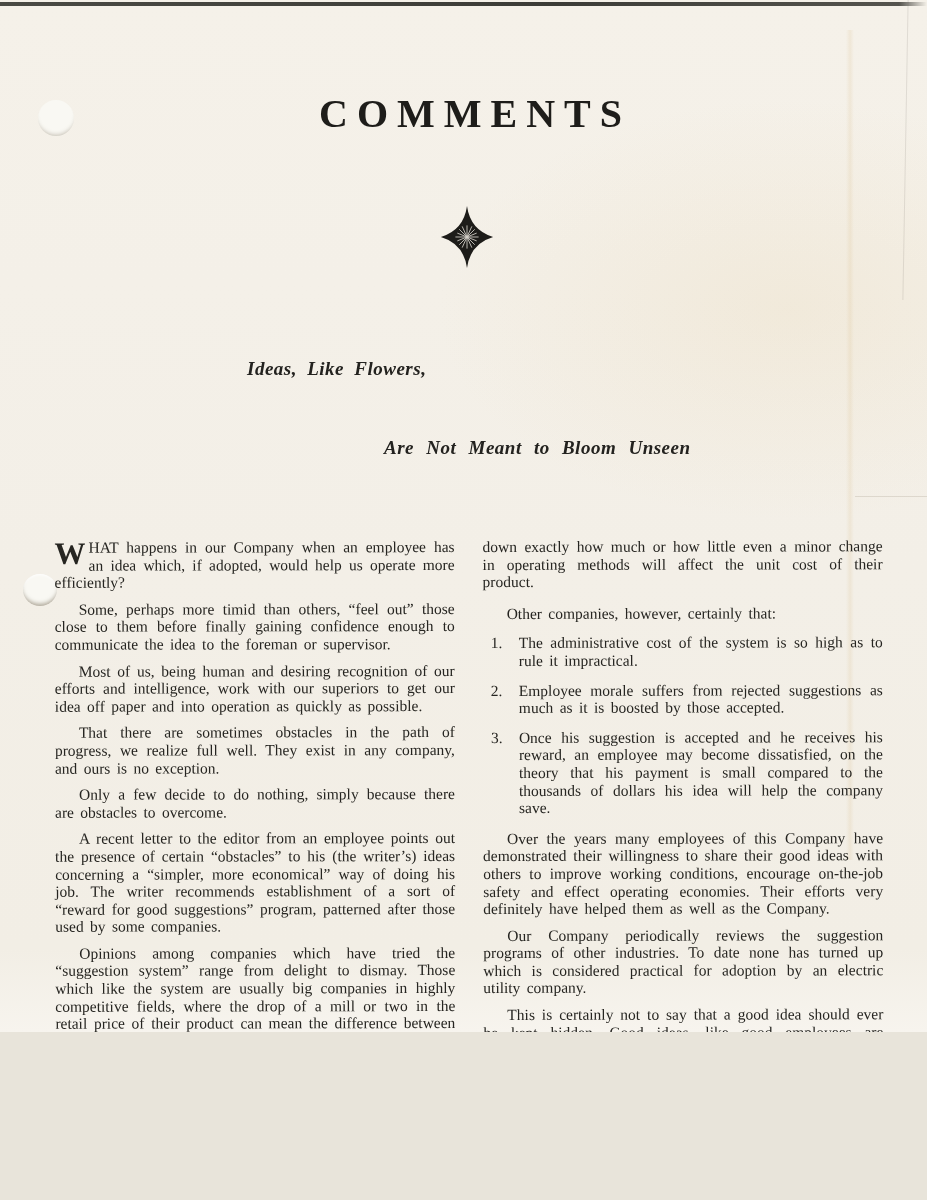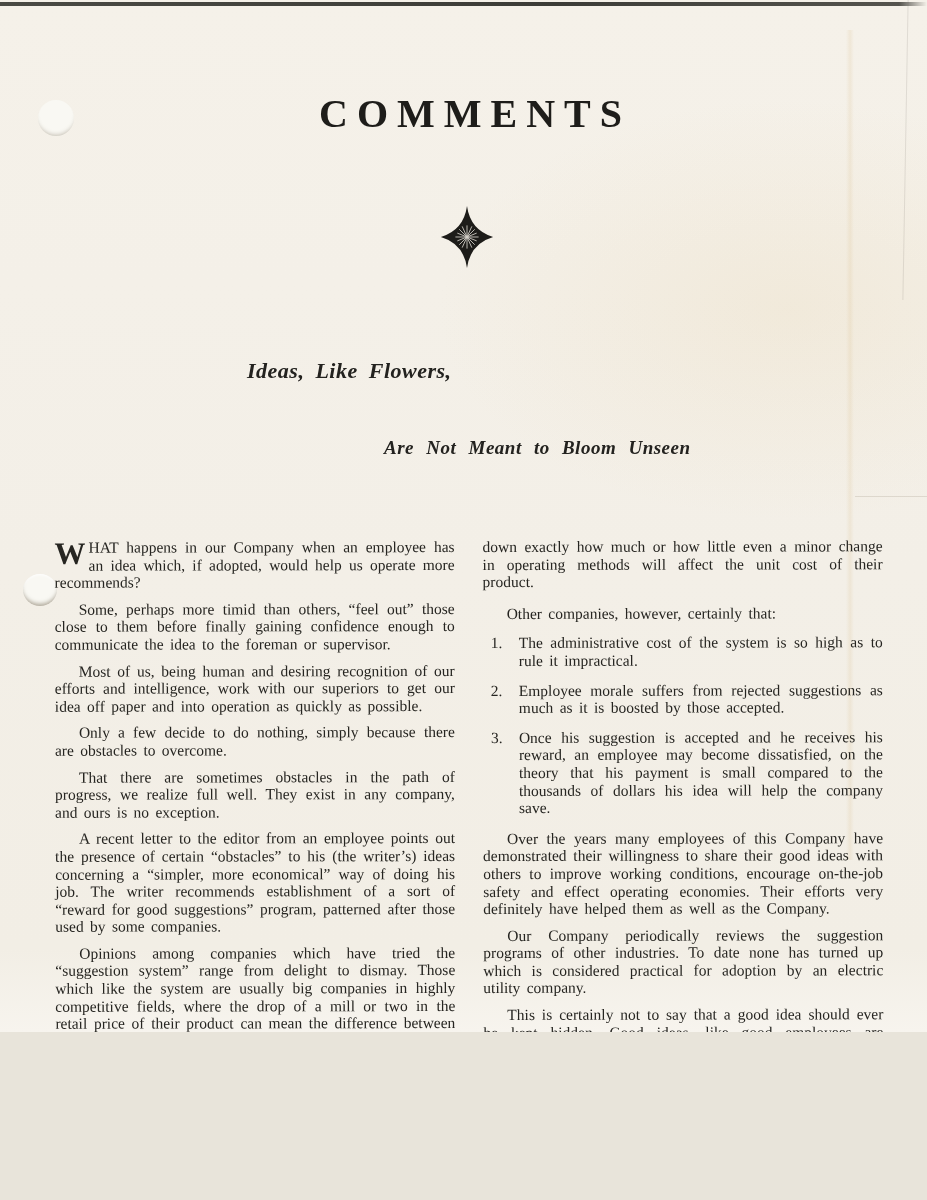--- a/index.html
+++ b/index.html
@@ -34,21 +34,21 @@
   .title{
     position:absolute;left:0;top:90px;width:950px;
     text-align:center;
     font-size:40px;font-weight:bold;
     letter-spacing:9px;
     color:#1e1d1a;
   }
   .ornament{position:absolute;left:438px;top:206px;width:58px;height:62px;}
 
   .subtitle1{position:absolute;left:247px;top:358px;
-    font-size:22px;font-style:italic;font-weight:bold;letter-spacing:0.5px;word-spacing:5px;color:#23221f;}
+    font-size:19px;font-style:italic;font-weight:bold;letter-spacing:0.5px;word-spacing:5px;color:#23221f;}
   .subtitle2{position:absolute;left:384px;top:437px;
     font-size:19px;font-style:italic;font-weight:bold;letter-spacing:0.5px;word-spacing:7px;color:#23221f;}
 
   
   .columns{
     position:absolute;left:55px;top:538px;width:828px;
     display:flex;gap:28px;
     font-size:15.5px;line-height:17.6px;
     text-align:justify;word-spacing:2.5px;
     transform:rotate(-0.1deg);
@@ -101,25 +101,25 @@
       </g>
     </svg>
   </div>
 
   <div class="subtitle1">Ideas, Like Flowers,</div>
   <div class="subtitle2">Are Not Meant to Bloom Unseen</div>
 
   <div class="columns">
 
     <div class="col">
-      <p class="first"><span class="dropcap">W</span><span>HAT happens in our Company when an employee has an idea which, if adopted, would help us operate more recommends?</span></p>
+      <p class="first"><span class="dropcap">W</span><span>HAT happens in our Company when an employee has an idea which, if adopted, would help us operate more efficiently?</span></p>
       <p>Some, perhaps more timid than others, “feel out” those close to them before finally gaining confidence enough to communicate the idea to the foreman or supervisor.</p>
       <p>Most of us, being human and desiring recognition of our efforts and intelligence, work with our superiors to get our idea off paper and into operation as quickly as possible.</p>
+      <p>That there are sometimes obstacles in the path of progress, we realize full well.  They exist in any company, and ours is no exception.</p>
       <p>Only a few decide to do nothing, simply because there are obstacles to overcome.</p>
-      <p>That there are sometimes obstacles in the path of progress, we realize full well.  They exist in any company, and ours is no exception.</p>
       <p>A recent letter to the editor from an employee points out the presence of certain “obstacles” to his (the writer’s) ideas concerning a “simpler, more economical” way of doing his job.  The writer recommends establishment of a sort of “reward for good suggestions” program, patterned after those used by some companies.</p>
       <p>Opinions among companies which have tried the “suggestion system” range from delight to dismay. Those which like the system are usually big companies in highly competitive fields, where the drop of a mill or two in the retail price of their product can mean the difference between profit or loss, success or failure.  These companies conduct continuous, exhaustive cost analyses which can track</p>
     </div>
 
     <div class="col">
       <p class="first">down exactly how much or how little even a minor change in operating methods will affect the unit cost of their product.</p>
       <p class="list-intro">Other companies, however, certainly that:</p>
 
       <div class="numlist">
         <div class="numitem">

